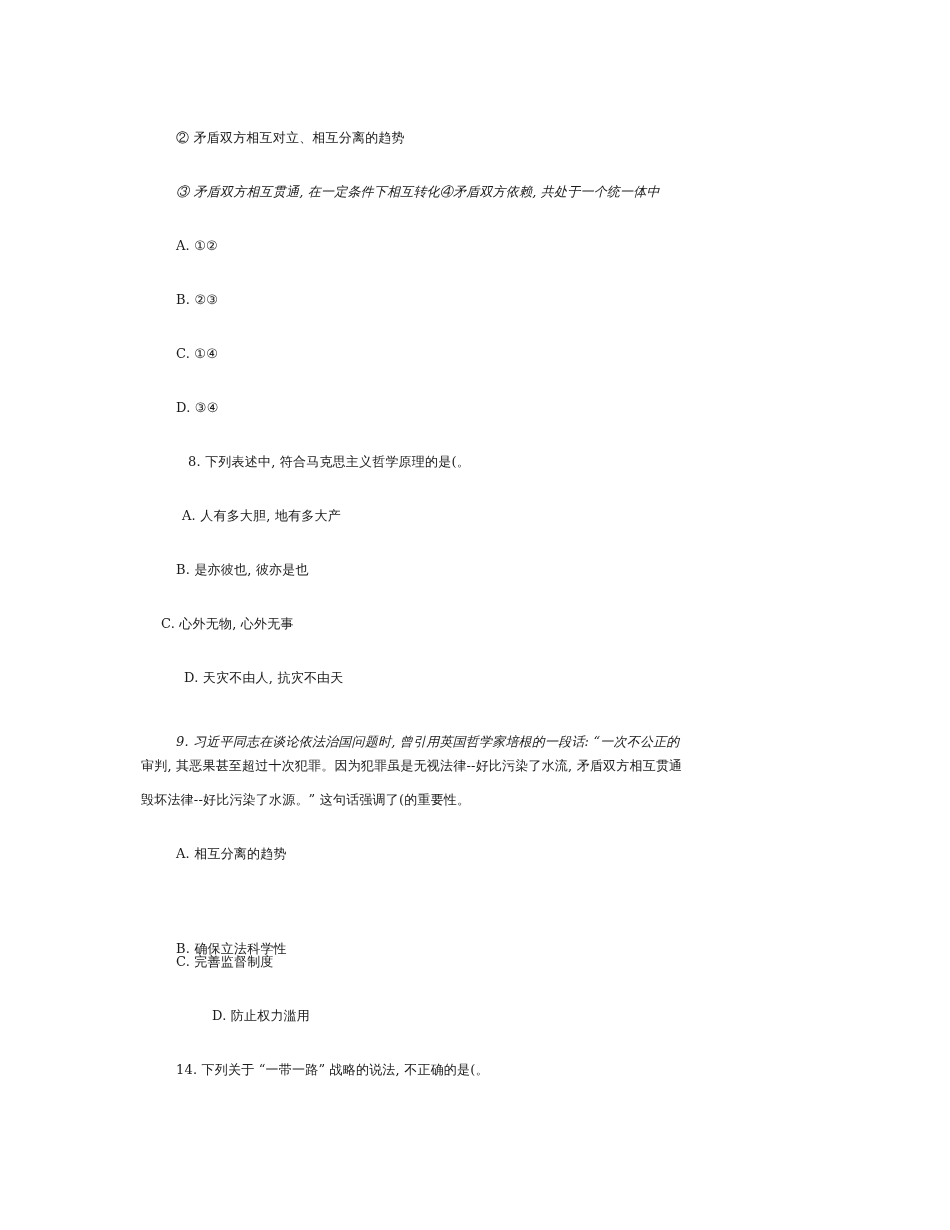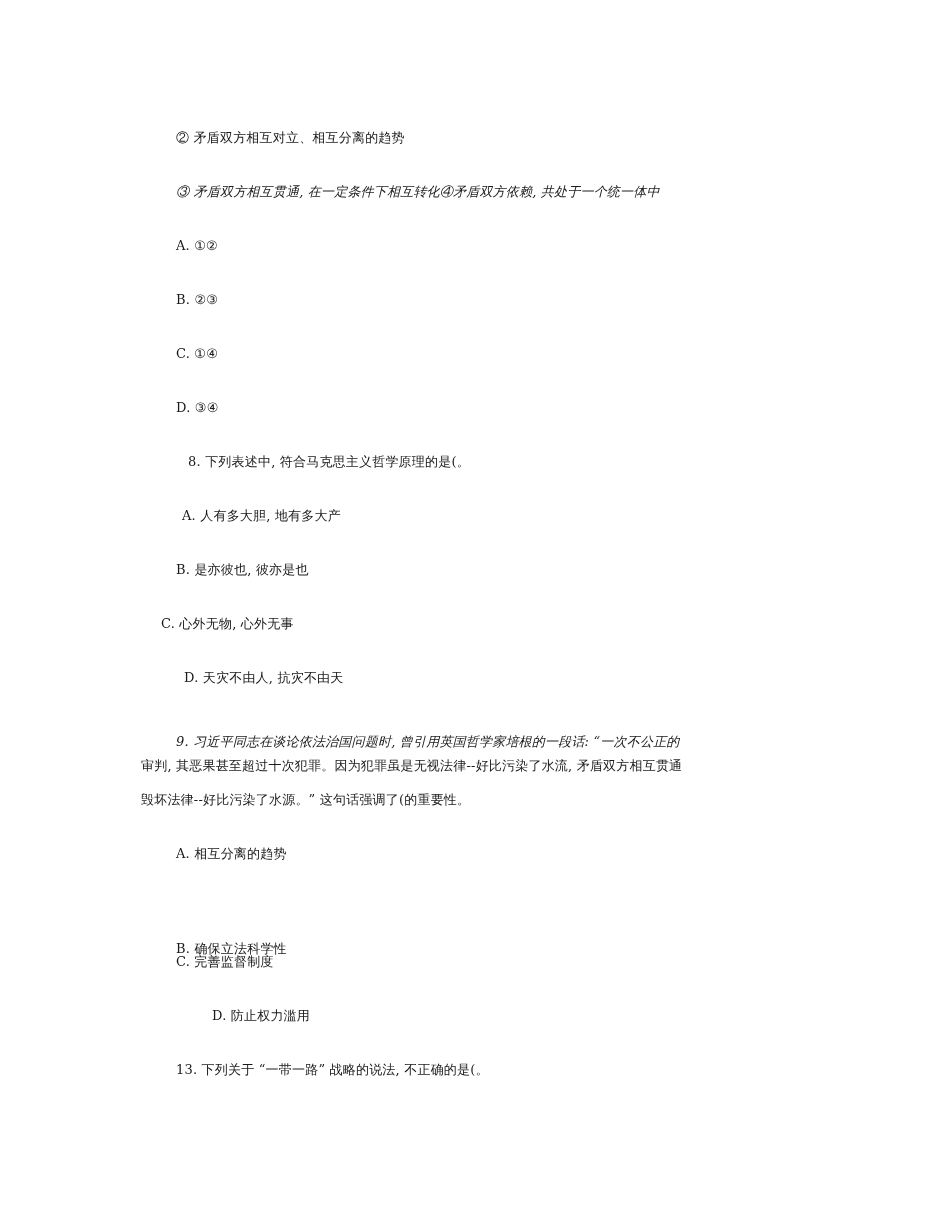--- a/index.html
+++ b/index.html
@@ -44,14 +44,14 @@
 
   <div class="line" style="left:176px; top:732px;font-style:italic;">9. 习近平同志在谈论依法治国问题时, 曾引用英国哲学家培根的一段话: “一次不公正的</div>
   <div class="line" style="left:141px; top:756px;">审判, 其恶果甚至超过十次犯罪。因为犯罪虽是无视法律--好比污染了水流, 矛盾双方相互贯通</div>
   <div class="line" style="left:141px; top:790px;">毁坏法律--好比污染了水源。” 这句话强调了(的重要性。</div>
 
   <div class="line" style="left:176px; top:844px;">A. 相互分离的趋势</div>
   <div class="line" style="left:176px; top:939px;">B. 确保立法科学性</div>
   <div class="line" style="left:176px; top:952px;">C. 完善监督制度</div>
   <div class="line" style="left:176px; top:1006px;margin-left:36px;">D. 防止权力滥用</div>
 
-  <div class="line" style="left:176px; top:1060px;">13. 下列关于 “一带一路” 战略的说法, 不正确的是(。</div>
+  <div class="line" style="left:176px; top:1060px;">14. 下列关于 “一带一路” 战略的说法, 不正确的是(。</div>
 </div>
 
 </body></html>

